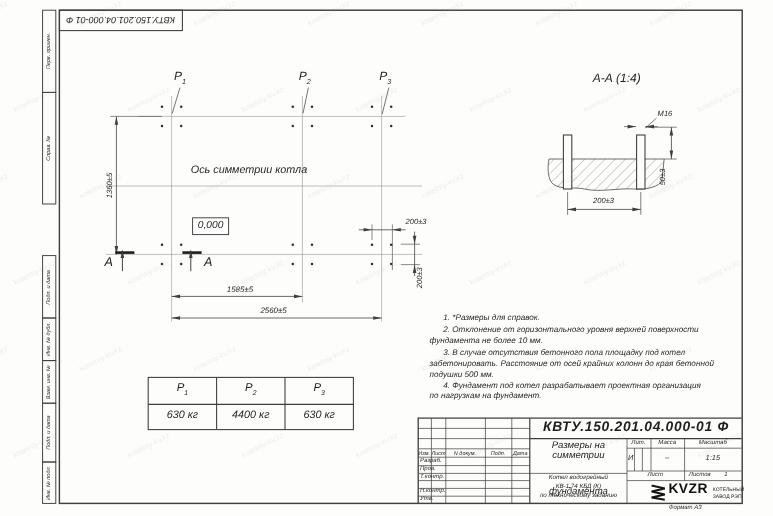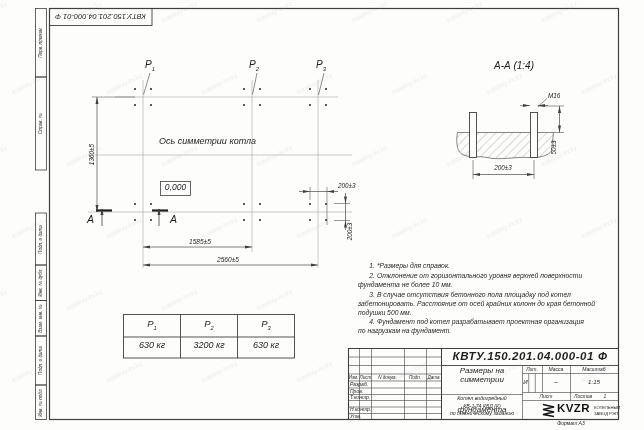--- a/index.html
+++ b/index.html
@@ -237,21 +237,21 @@
   <div class="notes-line" style="top:291px;">      3. В случае отсутствия бетонного пола площадку под котел</div>
   <div class="notes-line" style="top:300px;">забетонировать. Расстояние от осей крайних колонн до края бетонной</div>
   <div class="notes-line" style="top:309px;">подушки 500 мм.</div>
   <div class="notes-line" style="top:318px;">      4. Фундамент под котел разрабатывает проектная организация</div>
   <div class="notes-line" style="top:327px;">по нагрузкам на фундамент.</div>
 
   <div class="t c" style="left:124px;top:319px;width:56px;font-size:9.5px;"><span>P</span><sub>1</sub></div>
   <div class="t c" style="left:181px;top:319px;width:56px;font-size:9.5px;"><span>P</span><sub>2</sub></div>
   <div class="t c" style="left:238px;top:319px;width:56px;font-size:9.5px;"><span>P</span><sub>3</sub></div>
   <div class="t c" style="left:124px;top:341px;width:56px;font-size:9px;">630 кг</div>
-  <div class="t c" style="left:181px;top:341px;width:56px;font-size:9px;">3200 кг</div>
+  <div class="t c" style="left:181px;top:341px;width:56px;font-size:9px;">4400 кг</div>
   <div class="t c" style="left:238px;top:341px;width:56px;font-size:9px;">630 кг</div>
 
   <div class="t c" style="left:442px;top:350px;width:176px;font-size:11.5px;font-weight:bold;letter-spacing:0.6px;">КВТУ.150.201.04.000-01 Ф</div>
   <div class="t c" style="left:347px;top:374.5px;width:13px;font-size:4.6px;">Изм.</div>
   <div class="t c" style="left:359px;top:374.5px;width:13px;font-size:4.6px;">Лист</div>
   <div class="t c" style="left:371px;top:374.5px;width:33px;font-size:4.6px;">N докум.</div>
   <div class="t c" style="left:404px;top:374.5px;width:22px;font-size:4.6px;">Подп.</div>
   <div class="t c" style="left:426px;top:374.5px;width:15px;font-size:4.6px;">Дата</div>
   <div class="t" style="left:350px;top:381.5px;font-size:5px;">Разраб.</div>
   <div class="t" style="left:350px;top:388.5px;font-size:5px;">Пров.</div>

